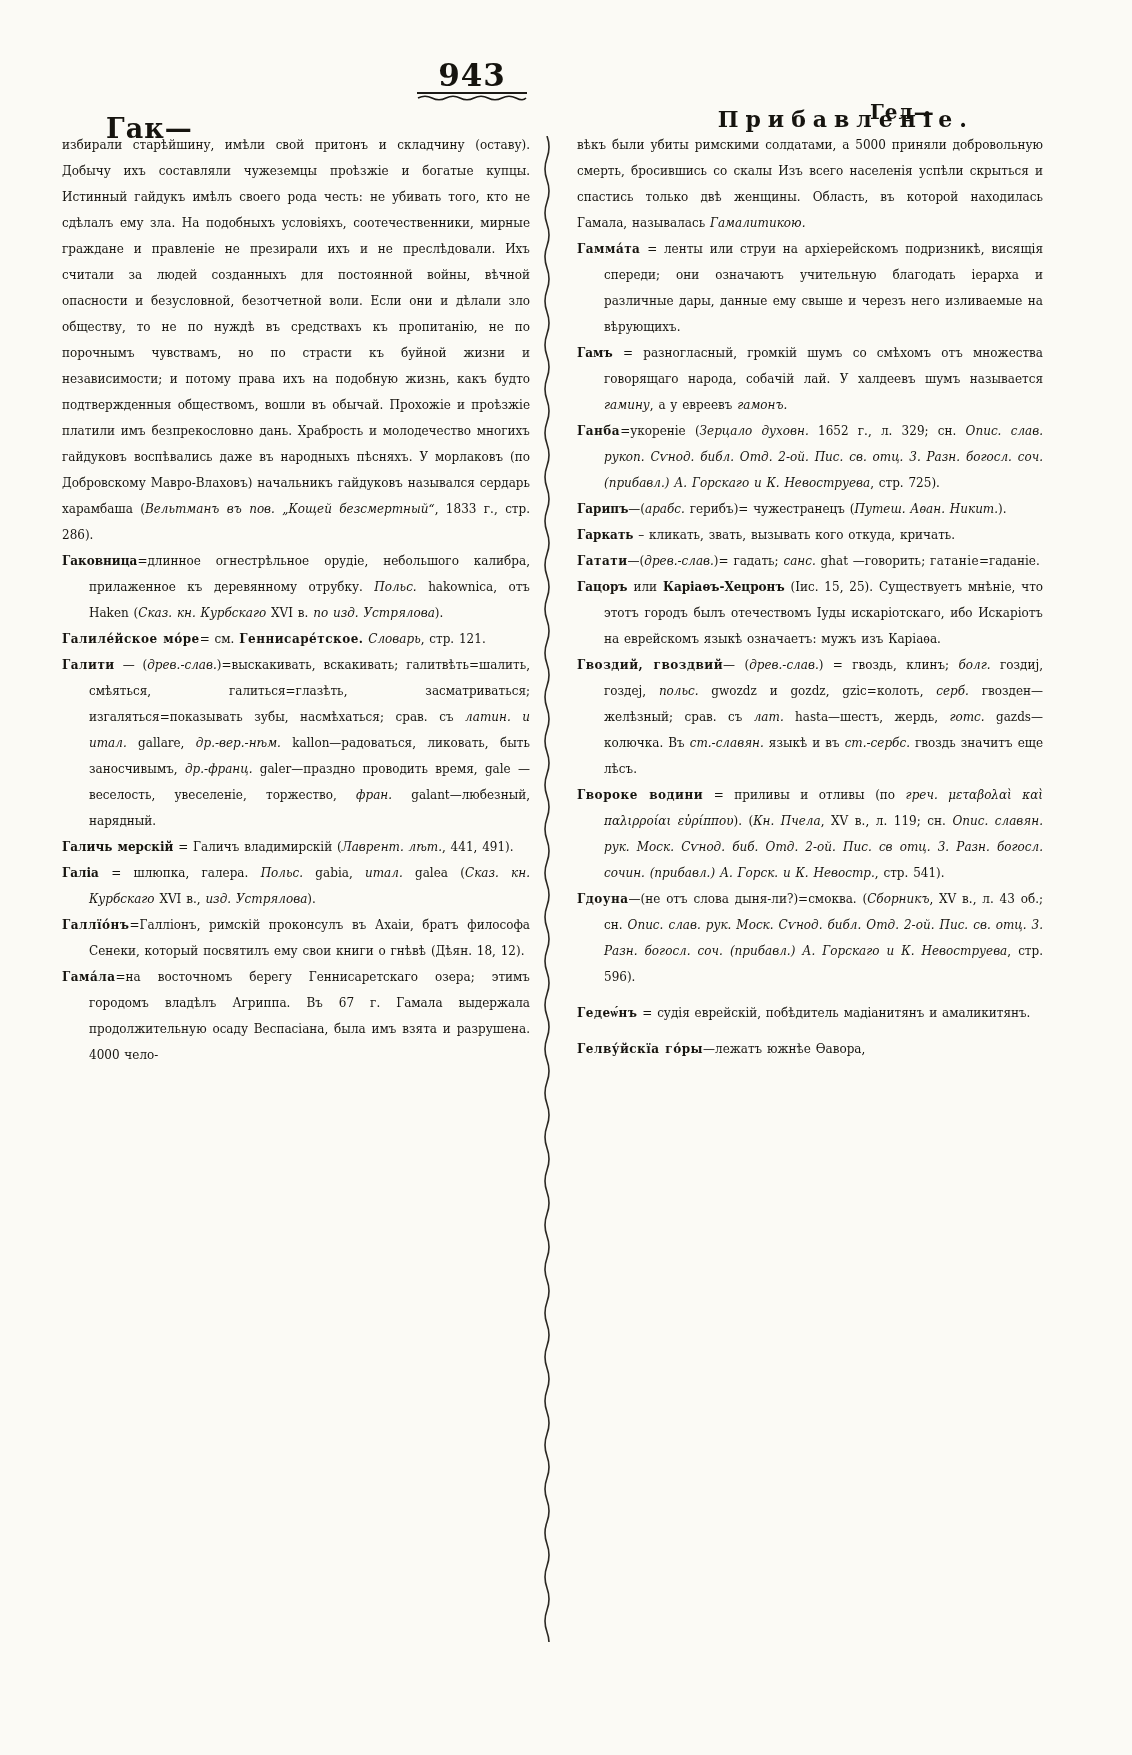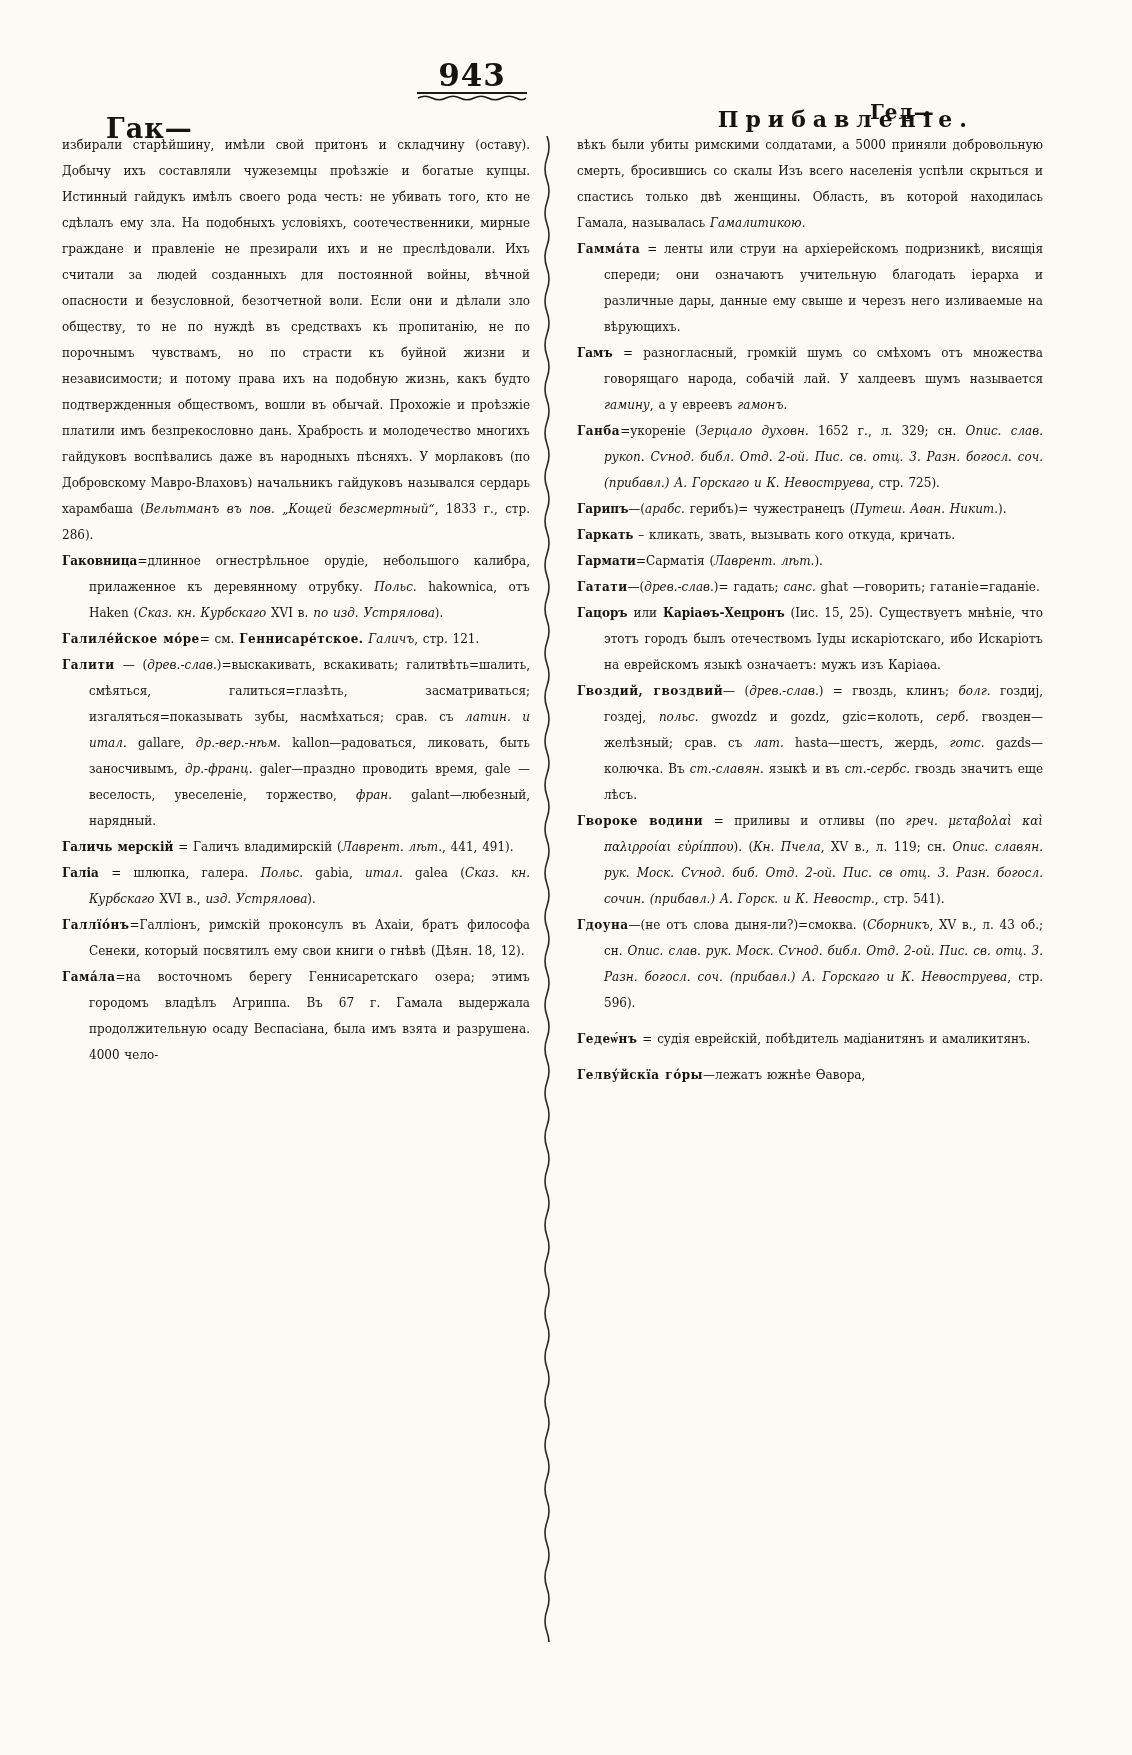--- a/index.html
+++ b/index.html
@@ -68,35 +68,34 @@
   <div class="runhead-center">Прибавленіе.</div>
   <div class="runhead-right">Гел—</div>
 
   <svg class="divider" width="12" height="1506" aria-hidden="true">
     <path d="M6 0 Q10 11 6 22 Q2 33 6 44 Q10 55 6 66 Q2 77 6 88 Q10 99 6 110 Q2 121 6 132 Q10 143 6 154 Q2 165 6 176 Q10 187 6 198 Q2 209 6 220 Q10 231 6 242 Q2 253 6 264 Q10 275 6 286 Q2 297 6 308 Q10 319 6 330 Q2 341 6 352 Q10 363 6 374 Q2 385 6 396 Q10 407 6 418 Q2 429 6 440 Q10 451 6 462 Q2 473 6 484 Q10 495 6 506 Q2 517 6 528 Q10 539 6 550 Q2 561 6 572 Q10 583 6 594 Q2 605 6 616 Q10 627 6 638 Q2 649 6 660 Q10 671 6 682 Q2 693 6 704 Q10 715 6 726 Q2 737 6 748 Q10 759 6 770 Q2 781 6 792 Q10 803 6 814 Q2 825 6 836 Q10 847 6 858 Q2 869 6 880 Q10 891 6 902 Q2 913 6 924 Q10 935 6 946 Q2 957 6 968 Q10 979 6 990 Q2 1001 6 1012 Q10 1023 6 1034 Q2 1045 6 1056 Q10 1067 6 1078 Q2 1089 6 1100 Q10 1111 6 1122 Q2 1133 6 1144 Q10 1155 6 1166 Q2 1177 6 1188 Q10 1199 6 1210 Q2 1221 6 1232 Q10 1243 6 1254 Q2 1265 6 1276 Q10 1287 6 1298 Q2 1309 6 1320 Q10 1331 6 1342 Q2 1353 6 1364 Q10 1375 6 1386 Q2 1397 6 1408 Q10 1419 6 1430 Q2 1441 6 1452 Q10 1463 6 1474 Q2 1485 6 1496 Q10 1507 6 1518" stroke="#2b2823" stroke-width="1.6" fill="none"></path>
   </svg>
 
   <div class="col col-left">
       <p class="entry cont"><span class="run-r">избирали старѣйшину, имѣли свой притонъ и складчину (оставу). Добычу ихъ составляли чужеземцы проѣзжіе и богатые купцы. Истинный гайдукъ имѣлъ своего рода честь: не убивать того, кто не сдѣлалъ ему зла. На подобныхъ условіяхъ, соотечественники, мирные граждане и правленіе не презирали ихъ и не преслѣдовали. Ихъ считали за людей созданныхъ для постоянной войны, вѣчной опасности и безусловной, безотчетной воли. Если они и дѣлали зло обществу, то не по нуждѣ въ средствахъ къ пропитанію, не по порочнымъ чувствамъ, но по страсти къ буйной жизни и независимости; и потому права ихъ на подобную жизнь, какъ будто подтвержденныя обществомъ, вошли въ обычай. Прохожіе и проѣзжіе платили имъ безпрекословно дань. Храбрость и молодечество многихъ гайдуковъ воспѣвались даже въ народныхъ пѣсняхъ. У морлаковъ (по Добровскому Мавро-Влаховъ) начальникъ гайдуковъ назывался сердарь харамбаша (</span><span class="run-i">Вельтманъ въ пов. „Кощей безсмертный“</span><span class="run-r">, 1833 г., стр. 286).</span></p>
       <p class="entry"><span class="run-b">Гаковница</span><span class="run-r">=длинное огнестрѣльное орудіе, небольшого калибра, прилаженное къ деревянному отрубку. </span><span class="run-i">Польс.</span><span class="run-r"> hakownica, отъ Haken (</span><span class="run-i">Сказ. кн. Курбскаго</span><span class="run-r"> XVI в. </span><span class="run-i">по изд. Устрялова</span><span class="run-r">).</span></p>
-      <p class="entry"><span class="run-cs">Галиле́йское мо́ре</span><span class="run-r">= см. </span><span class="run-cs">Геннисаре́тское.</span><span class="run-r"> </span><span class="run-i">Галичъ</span><span class="run-r">, стр. 121.</span></p>
+      <p class="entry"><span class="run-cs">Галиле́йское мо́ре</span><span class="run-r">= см. </span><span class="run-cs">Геннисаре́тское.</span><span class="run-r"> </span><span class="run-i">Словарь</span><span class="run-r">, стр. 121.</span></p>
       <p class="entry"><span class="run-cs">Галити</span><span class="run-r"> — (</span><span class="run-i">древ.-слав.</span><span class="run-r">)=выскакивать, вскакивать; галитвѣть=шалить, смѣяться, галиться=глазѣть, засматриваться; изгаляться=показывать зубы, насмѣхаться; срав. съ </span><span class="run-i">латин. и итал.</span><span class="run-r"> gallare, </span><span class="run-i">др.-вер.-нѣм.</span><span class="run-r"> kallon—радоваться, ликовать, быть заносчивымъ, </span><span class="run-i">др.-франц.</span><span class="run-r"> galer—праздно проводить время, gale — веселость, увеселеніе, торжество, </span><span class="run-i">фран.</span><span class="run-r"> galant—любезный, нарядный.</span></p>
       <p class="entry"><span class="run-b">Галичь мерскій</span><span class="run-r"> = Галичъ владимирскій (</span><span class="run-i">Лаврент. лѣт.</span><span class="run-r">, 441, 491).</span></p>
       <p class="entry"><span class="run-b">Галіа</span><span class="run-r"> = шлюпка, галера. </span><span class="run-i">Польс.</span><span class="run-r"> gabia, </span><span class="run-i">итал.</span><span class="run-r"> galea (</span><span class="run-i">Сказ. кн. Курбскаго</span><span class="run-r"> XVI в., </span><span class="run-i">изд. Устрялова</span><span class="run-r">).</span></p>
       <p class="entry"><span class="run-cs">Галлїо́нъ</span><span class="run-r">=Галліонъ, римскій проконсулъ въ Ахаіи, братъ философа Сенеки, который посвятилъ ему свои книги о гнѣвѣ (Дѣян. 18, 12).</span></p>
       <p class="entry"><span class="run-cs">Гама́ла</span><span class="run-r">=на восточномъ берегу Геннисаретскаго озера; этимъ городомъ владѣлъ Агриппа. Въ 67 г. Гамала выдержала продолжительную осаду Веспасіана, была имъ взята и разрушена. 4000 чело-</span></p>
     </div>
   <div class="col col-right">
       <p class="entry cont"><span class="run-r">вѣкъ были убиты римскими солдатами, а 5000 приняли добровольную смерть, бросившись со скалы Изъ всего населенія успѣли скрыться и спастись только двѣ женщины. Область, въ которой находилась Гамала, называлась </span><span class="run-i">Гамалитикою.</span></p>
       <p class="entry"><span class="run-cs">Гамма́та</span><span class="run-r"> = ленты или струи на архіерейскомъ подризникѣ, висящія спереди; они означаютъ учительную благодать іерарха и различные дары, данные ему свыше и черезъ него изливаемые на вѣрующихъ.</span></p>
       <p class="entry"><span class="run-b">Гамъ</span><span class="run-r"> = разногласный, громкій шумъ со смѣхомъ отъ множества говорящаго народа, собачій лай. У халдеевъ шумъ называется </span><span class="run-i">гамину</span><span class="run-r">, а у евреевъ </span><span class="run-i">гамонъ.</span></p>
       <p class="entry"><span class="run-cs">Ганба</span><span class="run-r">=укореніе (</span><span class="run-i">Зерцало духовн.</span><span class="run-r"> 1652 г., л. 329; сн. </span><span class="run-i">Опис. слав. рукоп. Сѵнод. библ. Отд. 2-ой. Пис. св. отц. 3. Разн. богосл. соч. (прибавл.) А. Горскаго и К. Невоструева</span><span class="run-r">, стр. 725).</span></p>
       <p class="entry"><span class="run-b">Гарипъ</span><span class="run-r">—(</span><span class="run-i">арабс.</span><span class="run-r"> герибъ)= чужестранецъ (</span><span class="run-i">Путеш. Аѳан. Никит.</span><span class="run-r">).</span></p>
       <p class="entry"><span class="run-b">Гаркать</span><span class="run-r"> – кликать, звать, вызывать кого откуда, кричать.</span></p>
-      <p class="entry"><span class="run-b">Гармати</span><span class="run-r">=Сарматія (</span><span class="run-i">Лаврент. лѣт.</span><span class="run-r">).</span></p>
       <p class="entry"><span class="run-cs">Гатати</span><span class="run-r">—(</span><span class="run-i">древ.-слав.</span><span class="run-r">)= гадать; </span><span class="run-i">санс.</span><span class="run-r"> ghat —говорить; </span><span class="run-csl">гатаніе</span><span class="run-r">=гаданіе.</span></p>
       <p class="entry"><span class="run-b">Гацоръ</span><span class="run-r"> или </span><span class="run-b">Каріаѳъ-Хецронъ</span><span class="run-r"> (Іис. 15, 25). Существуетъ мнѣніе, что этотъ городъ былъ отечествомъ Іуды искаріотскаго, ибо Искаріотъ на еврейскомъ языкѣ означаетъ: мужъ изъ Каріаѳа.</span></p>
       <p class="entry"><span class="run-cs">Гвоздий, гвоздвий</span><span class="run-r">— (</span><span class="run-i">древ.-слав.</span><span class="run-r">) = гвоздь, клинъ; </span><span class="run-i">болг.</span><span class="run-r"> гоздиj, гоздеj, </span><span class="run-i">польс.</span><span class="run-r"> gwozdz и gozdz, gzic=колоть, </span><span class="run-i">серб.</span><span class="run-r"> гвозден—желѣзный; срав. съ </span><span class="run-i">лат.</span><span class="run-r"> hasta—шестъ, жердь, </span><span class="run-i">готс.</span><span class="run-r"> gazds—колючка. Въ </span><span class="run-i">ст.-славян.</span><span class="run-r"> языкѣ и въ </span><span class="run-i">ст.-сербс.</span><span class="run-r"> гвоздь значитъ еще лѣсъ.</span></p>
       <p class="entry"><span class="run-cs">Гвороке водини</span><span class="run-r"> = приливы и отливы (по </span><span class="run-i">греч.</span><span class="run-r"> </span><span class="run-i">μεταβολαὶ καὶ παλιρροίαι εὐρίππου</span><span class="run-r">). (</span><span class="run-i">Кн. Пчела</span><span class="run-r">, XV в., л. 119; сн. </span><span class="run-i">Опис. славян. рук. Моск. Сѵнод. биб. Отд. 2-ой. Пис. св отц. 3. Разн. богосл. сочин. (прибавл.) А. Горск. и К. Невостр.</span><span class="run-r">, стр. 541).</span></p>
       <p class="entry"><span class="run-cs">Гдоуна</span><span class="run-r">—(не отъ слова дыня-ли?)=смоква. (</span><span class="run-i">Сборникъ</span><span class="run-r">, XV в., л. 43 об.; сн. </span><span class="run-i">Опис. слав. рук. Моск. Сѵнод. библ. Отд. 2-ой. Пис. св. отц. 3. Разн. богосл. соч. (прибавл.) А. Горскаго и К. Невоструева</span><span class="run-r">, стр. 596).</span></p>
       <p class="entry gap"><span class="run-cs">Гедеѡ́нъ</span><span class="run-r"> = судія еврейскій, побѣдитель мадіанитянъ и амаликитянъ.</span></p>
       <p class="entry gap"><span class="run-cs">Гелву́йскїа го́ры</span><span class="run-r">—лежатъ южнѣе Ѳавора,</span></p>
     </div>
 
 </div>

